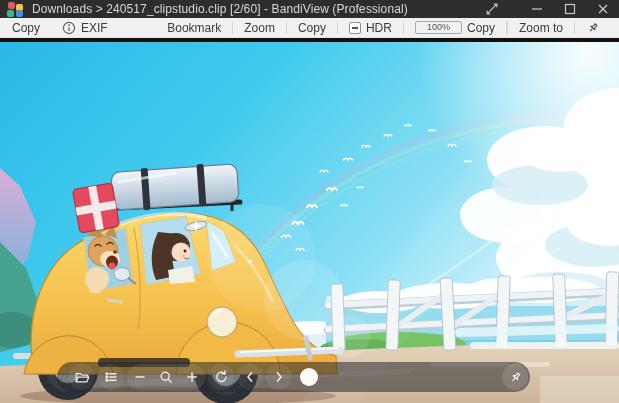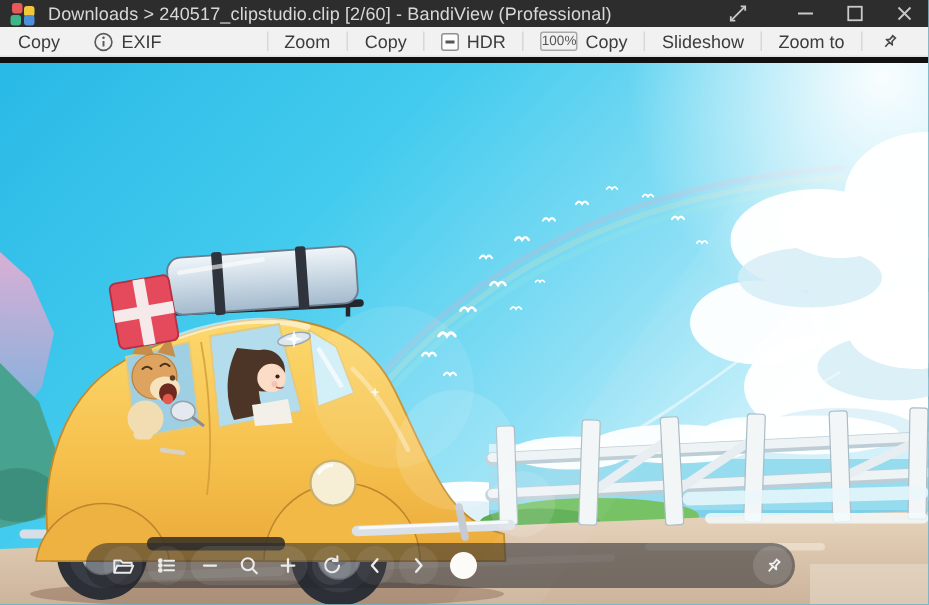--- a/index.html
+++ b/index.html
@@ -21,21 +21,21 @@
   .win-btn { width:33px; display:flex; align-items:center; justify-content:center; cursor:default; }
   .win-btn.fullscreen { margin-right:12px; }
 
   
   .toolbar { height:20px; background:var(--toolbar-bg,#f1f1f1); border-bottom:1px solid #e4e4e4;
              display:flex; align-items:center; font-size:12px; color:var(--toolbar-text,#3c3c3c); padding:0 8px; }
   .tb-item { padding:0 11px; display:flex; align-items:center; gap:5px; white-space:nowrap; cursor:default; }
   .tb-item.first { padding-left:4px; }
   .tb-sep { width:1px; height:13px; background:var(--separator,#d8d8d8); flex:none; }
   .tb-right { margin-left:auto; display:flex; align-items:center; }
-  .badge { font-size:9px; line-height:11px; border:1px solid #a9a9a9; border-radius:2px; padding:0 0; color:#555; }
+  .badge { font-size:9px; line-height:11px; border:1px solid #a9a9a9; border-radius:2px; padding:0 11px; color:#555; }
   .hdr-box { width:12px; height:12px; border:1px solid #8f8f8f; border-radius:2px; background:#fcfcfc; position:relative; flex:none; }
   .hdr-box::after { content:""; position:absolute; left:2px; right:2px; top:4px; height:2px; background:#555; }
 
   
   .viewport { position:absolute; top:42px; left:0; width:619px; height:361px; background:#3cc6ec; }
   .viewport svg { display:block; }
 
   
   .bottom-bar { position:absolute; left:57px; bottom:11px; width:473px; height:30px; border-radius:15px;
                 background:var(--overlay-bar-bg, rgba(38,40,46,.55)); display:flex; align-items:center;
@@ -94,42 +94,42 @@
     <span class="tb-item">
       <svg width="14" height="14" viewBox="0 0 14 14">
         <circle cx="7" cy="7" r="5.6" fill="none" stroke="#5a5a5a" stroke-width="1.1"></circle>
         <line x1="7" y1="6.4" x2="7" y2="10" stroke="#5a5a5a" stroke-width="1.3"></line>
         <circle cx="7" cy="4.2" r="0.85" fill="#5a5a5a"></circle>
       </svg>
       <span>EXIF</span>
     </span>
 
     <span class="tb-right">
+      <span class="tb-item">
+          <span>Bookmark</span>
+        </span>
       <span class="tb-sep"></span>
       <span class="tb-item">
           <span>Zoom</span>
         </span>
       <span class="tb-sep"></span>
       <span class="tb-item">
           <span>Copy</span>
         </span>
       <span class="tb-sep"></span>
       <span class="tb-item">
         <span class="hdr-box"></span>
         <span>HDR</span>
       </span>
       <span class="tb-sep"></span>
       <span class="tb-item">
         <span class="badge">100%</span>
         <span>Copy</span>
       </span>
       <span class="tb-sep"></span>
-      <span class="tb-item">
-          <span>Slideshow</span>
-        </span>
       <span class="tb-sep"></span>
       <span class="tb-item">
           <span>Zoom to</span>
         </span>
       <span class="tb-sep"></span>
       <span class="tb-item">
         <svg width="14" height="14" viewBox="0 0 16 16" fill="none" stroke="#474747" stroke-width="1.2" stroke-linejoin="round">
           <g transform="rotate(42 8 8)">
               <path d="M6 2.8h4M6.8 2.8v3.6L4.9 8.2h6.2L9.2 6.4V2.8M8 8.2v4.6"></path>
             </g>

